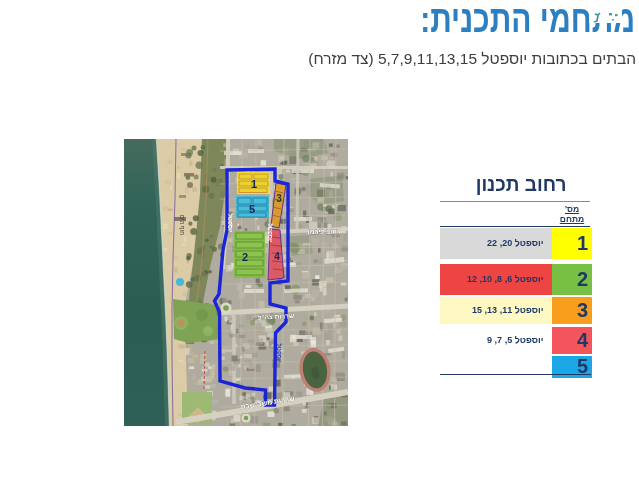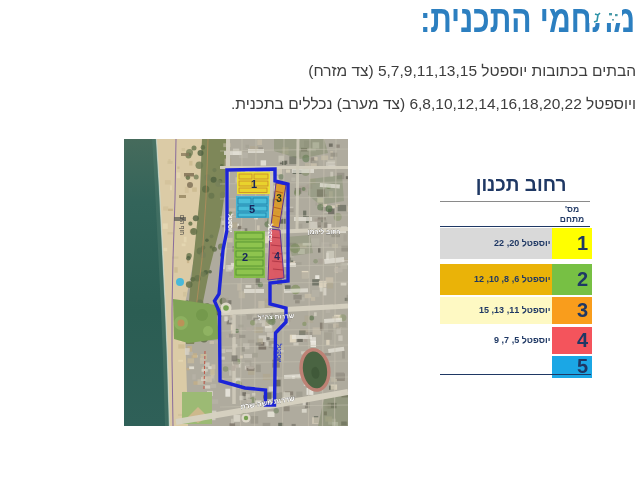--- a/index.html
+++ b/index.html
@@ -11,47 +11,46 @@
   transform-origin:top; }
 .para { position:absolute; right:3px; font-size:15.5px; color:#3d3d3d; direction:rtl;
   white-space:nowrap; }
 #mapwrap { position:absolute; left:124px; top:139px; width:224px; height:287px; }
 .ttitle { position:absolute; top:174px; left:446px; width:150px; text-align:center;
   font-size:19px; font-weight:bold; color:#1f3864; direction:rtl; white-space:nowrap; }
 .tline1 { position:absolute; top:201px; left:440px; width:150px; height:1px; background:#8a8a8a; }
 .thaddr { position:absolute; top:204px; left:471px; width:111px; text-align:center;
   font-size:8.5px; font-weight:bold; color:#1f3864; direction:rtl;margin-top:38px; }
 .thnum { position:absolute; top:204px; left:552px; width:40px; text-align:center;
-  font-size:8.5px; font-weight:bold; color:#1f3864; direction:rtl; line-height:10px; }
+  font-size:8.5px; font-weight:bold; color:#1f3864; direction:rtl; line-height:10px;text-decoration:underline; }
 .tline2 { position:absolute; top:225.5px; left:440px; width:150px; height:1.5px; background:#1f3864; }
 .acell { position:absolute; left:440px; width:111.5px; color:#1f3864; font-size:9px;
   font-weight:bold; direction:rtl; display:flex; align-items:center;
-  justify-content:flex-start; padding-right:1px; white-space:nowrap; }
+  justify-content:flex-start; padding-right:8px; white-space:nowrap; }
 .ncell { position:absolute; left:551.5px; width:40px; color:#1f3864;
   font-weight:bold; display:flex; align-items:center; justify-content:center;
   padding-left:22px; font-size:20px; }
 .tline3 { position:absolute; top:373.5px; left:440px; width:151px; height:1.5px; background:#1f3864; }
 </style>
 </head>
 <body>
 <div id="page">
 
 <div class="htitle">מתחמי התכנית:</div>
 
 <div style="position:absolute; left:589px; top:0; width:33px; height:23px; background:#ffffff">
 <svg width="33" height="23" viewBox="0 0 33 23">
 <path d="M6,14 L9,15 L8,21 L5,22 M9,15 L11,13" stroke="#2d93a8" stroke-width="1.6" fill="none"></path>
 <rect x="20" y="13" width="3" height="2.4" fill="#4a9aa8"></rect>
 <rect x="26" y="14" width="2.6" height="2.2" fill="#4a9aa8"></rect>
 <rect x="23" y="19" width="2" height="1.6" fill="#6aa8b0"></rect>
 </svg></div>
 
-<div class="para" style="top:62px">הבתים בכתובות יוספטל 5,7,9,11,13,15 (צד מזרח)</div>
-
-<div class="para" style="top:95px">ויוספטל 6,8,10,12,14,16,18,20,22 (צד מערב) נכללים בתכנית.</div>
+<div class="para" style="top:50px">הבתים בכתובות יוספטל 5,7,9,11,13,15 (צד מזרח)</div>
+
 
 <div id="mapwrap">
 <svg id="map" width="224" height="287" viewBox="0 0 224 287">
 <defs>
 <linearGradient id="sea" x1="0" y1="0" x2="0" y2="1">
             <stop offset="0" stop-color="#466b5c"></stop>
             <stop offset="0.22" stop-color="#33645a"></stop>
             <stop offset="0.6" stop-color="#2b5d53"></stop>
             <stop offset="1" stop-color="#2f6058"></stop>
           </linearGradient>
@@ -791,21 +790,21 @@
 <div class="thaddr">כתובות</div>
 
 <div class="thnum">מס'<br>מתחם</div>
 
 <div class="tline2"></div>
 
 <div class="acell" style="top:228.0px;height:30.5px;background:#D9D9D9">יוספטל 20, 22</div>
 
 <div class="ncell" style="top:228.0px;height:30.5px;background:#FFFF00">1</div>
 
-<div class="acell" style="top:263.5px;height:31.0px;background:#eab308">יוספטל 6, 8, 10, 12</div>
+<div class="acell" style="top:263.5px;height:31.0px;background:#ef4444">יוספטל 6, 8, 10, 12</div>
 
 <div class="ncell" style="top:263.5px;height:31.0px;background:#77C044">2</div>
 
 <div class="acell" style="top:296.5px;height:27.5px;background:#fef9c3">יוספטל 11, 13, 15</div>
 
 <div class="ncell" style="top:296.5px;height:27.5px;background:#F99D1C">3</div>
 
 <div class="acell" style="top:326.5px;height:27.0px;background:#FFFFFF">יוספטל 5, 7, 9</div>
 
 <div class="ncell" style="top:326.5px;height:27.0px;background:#F4545C">4</div>

